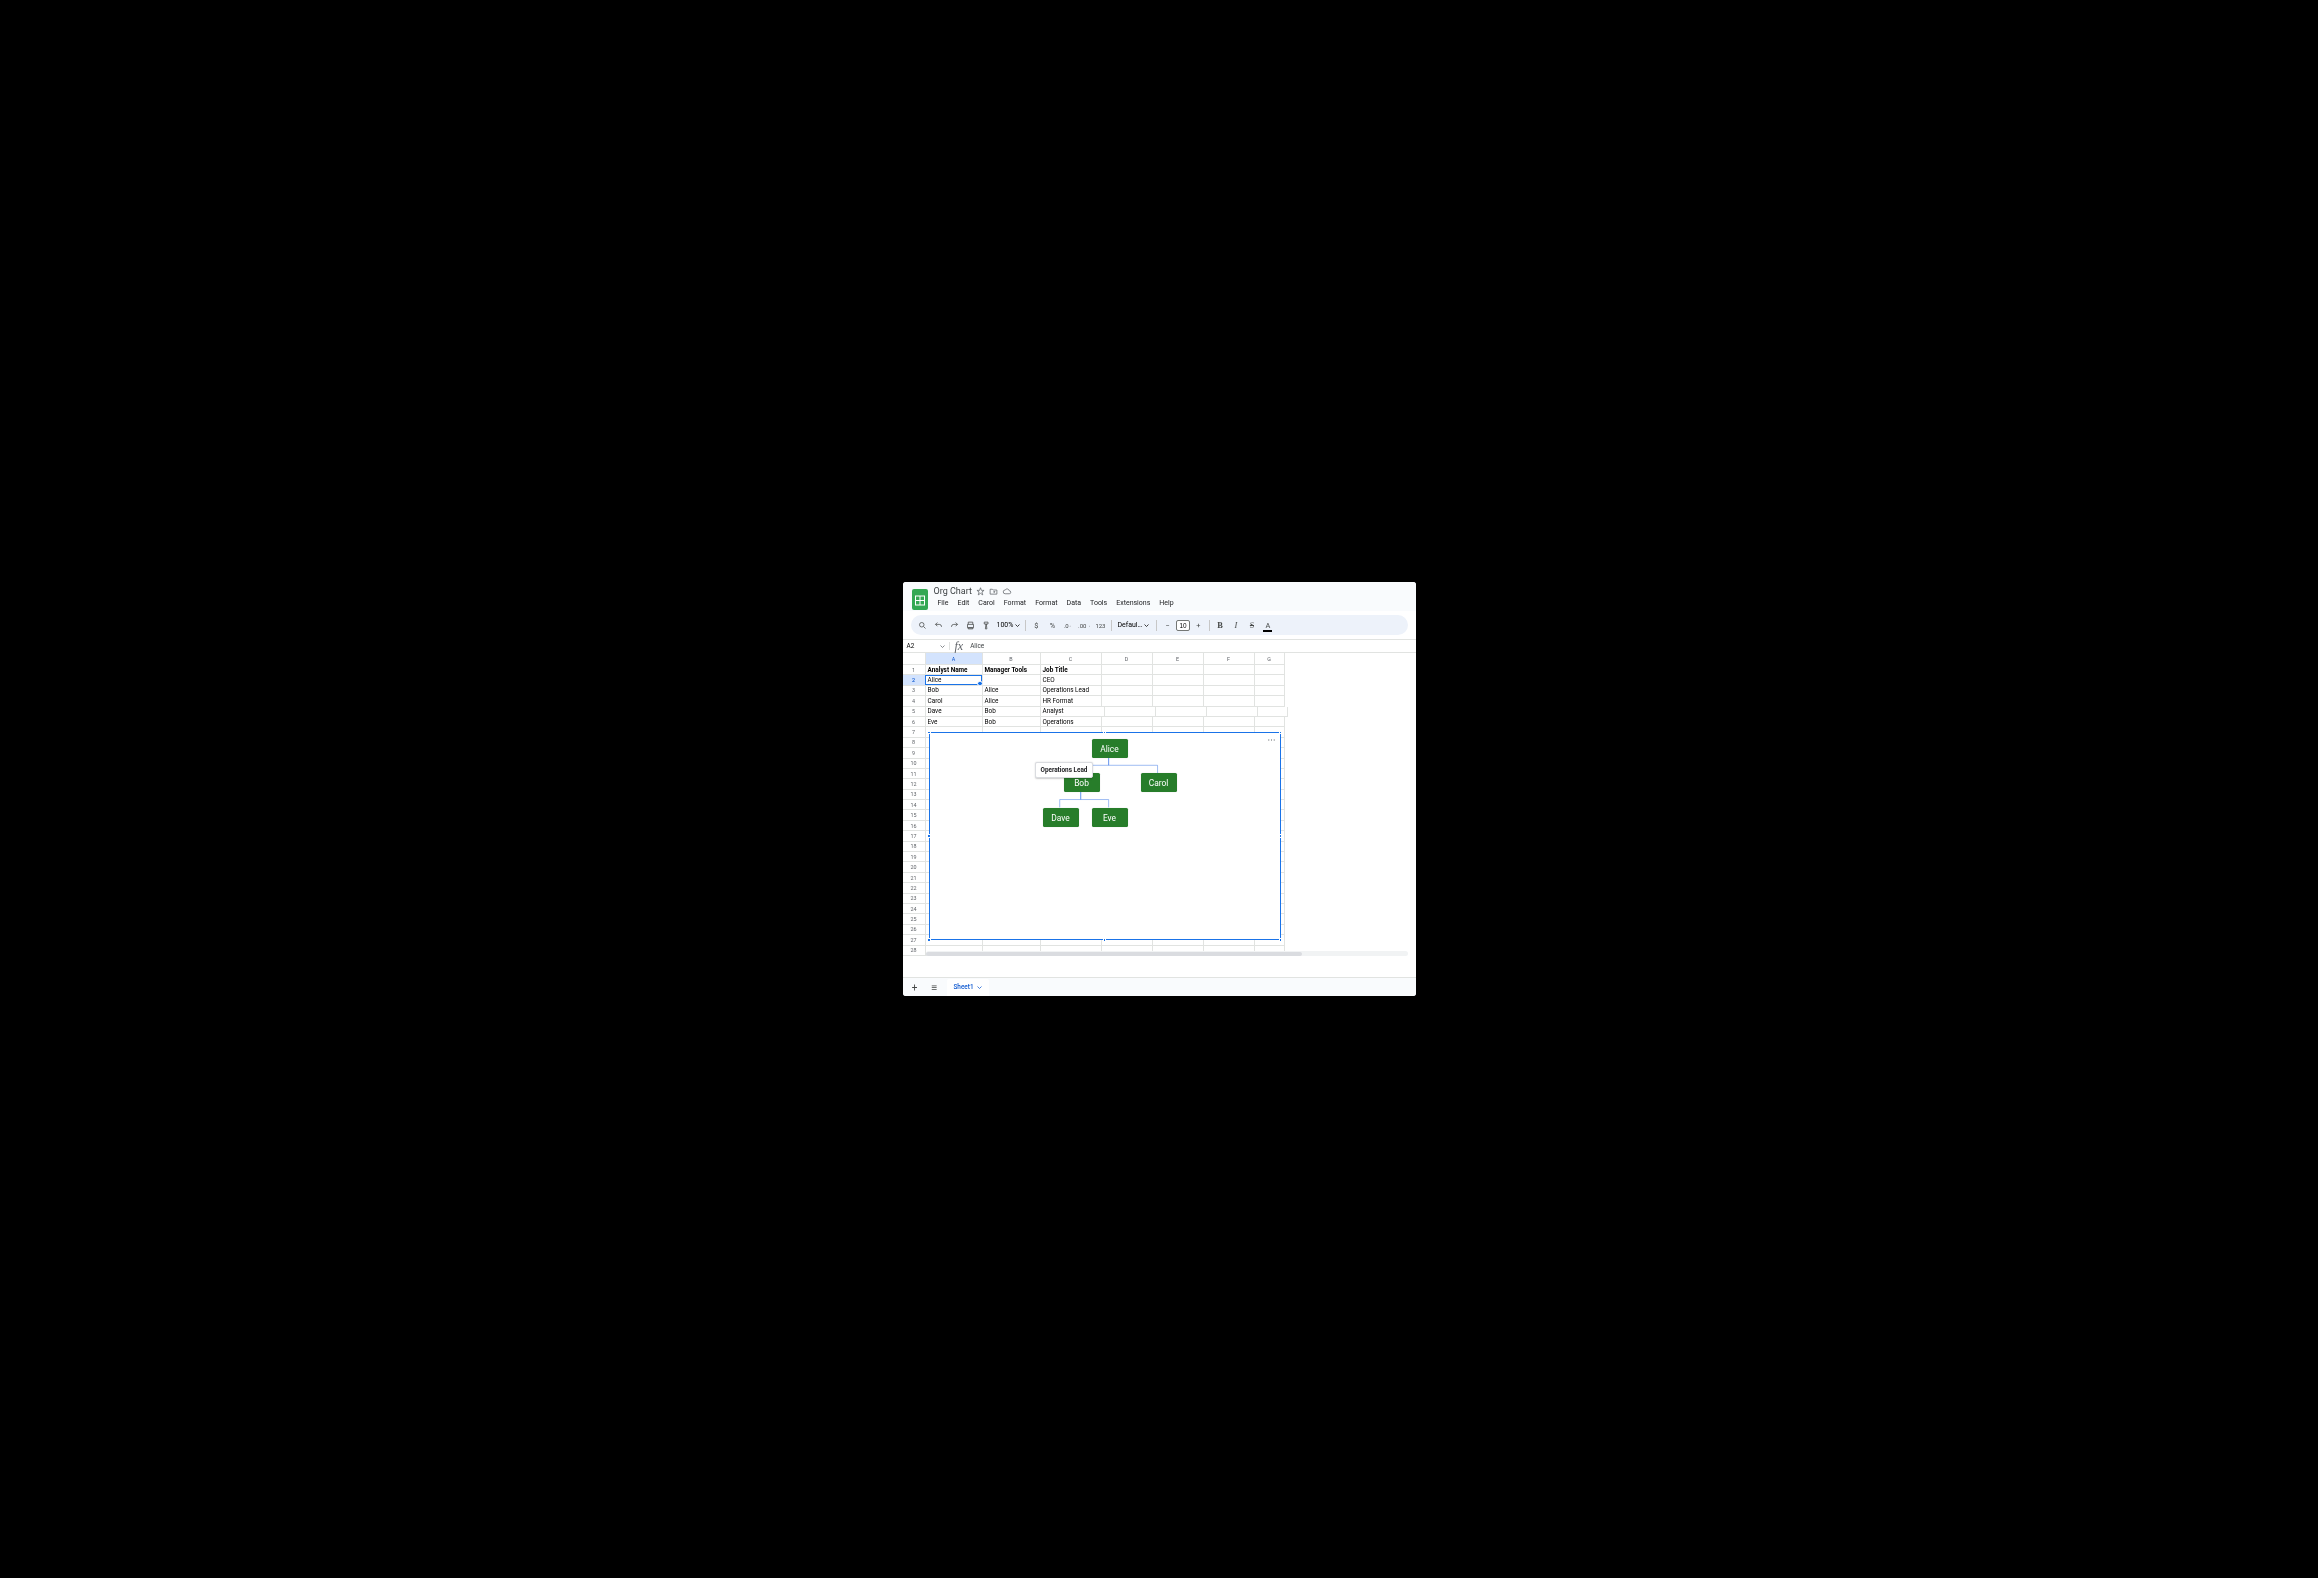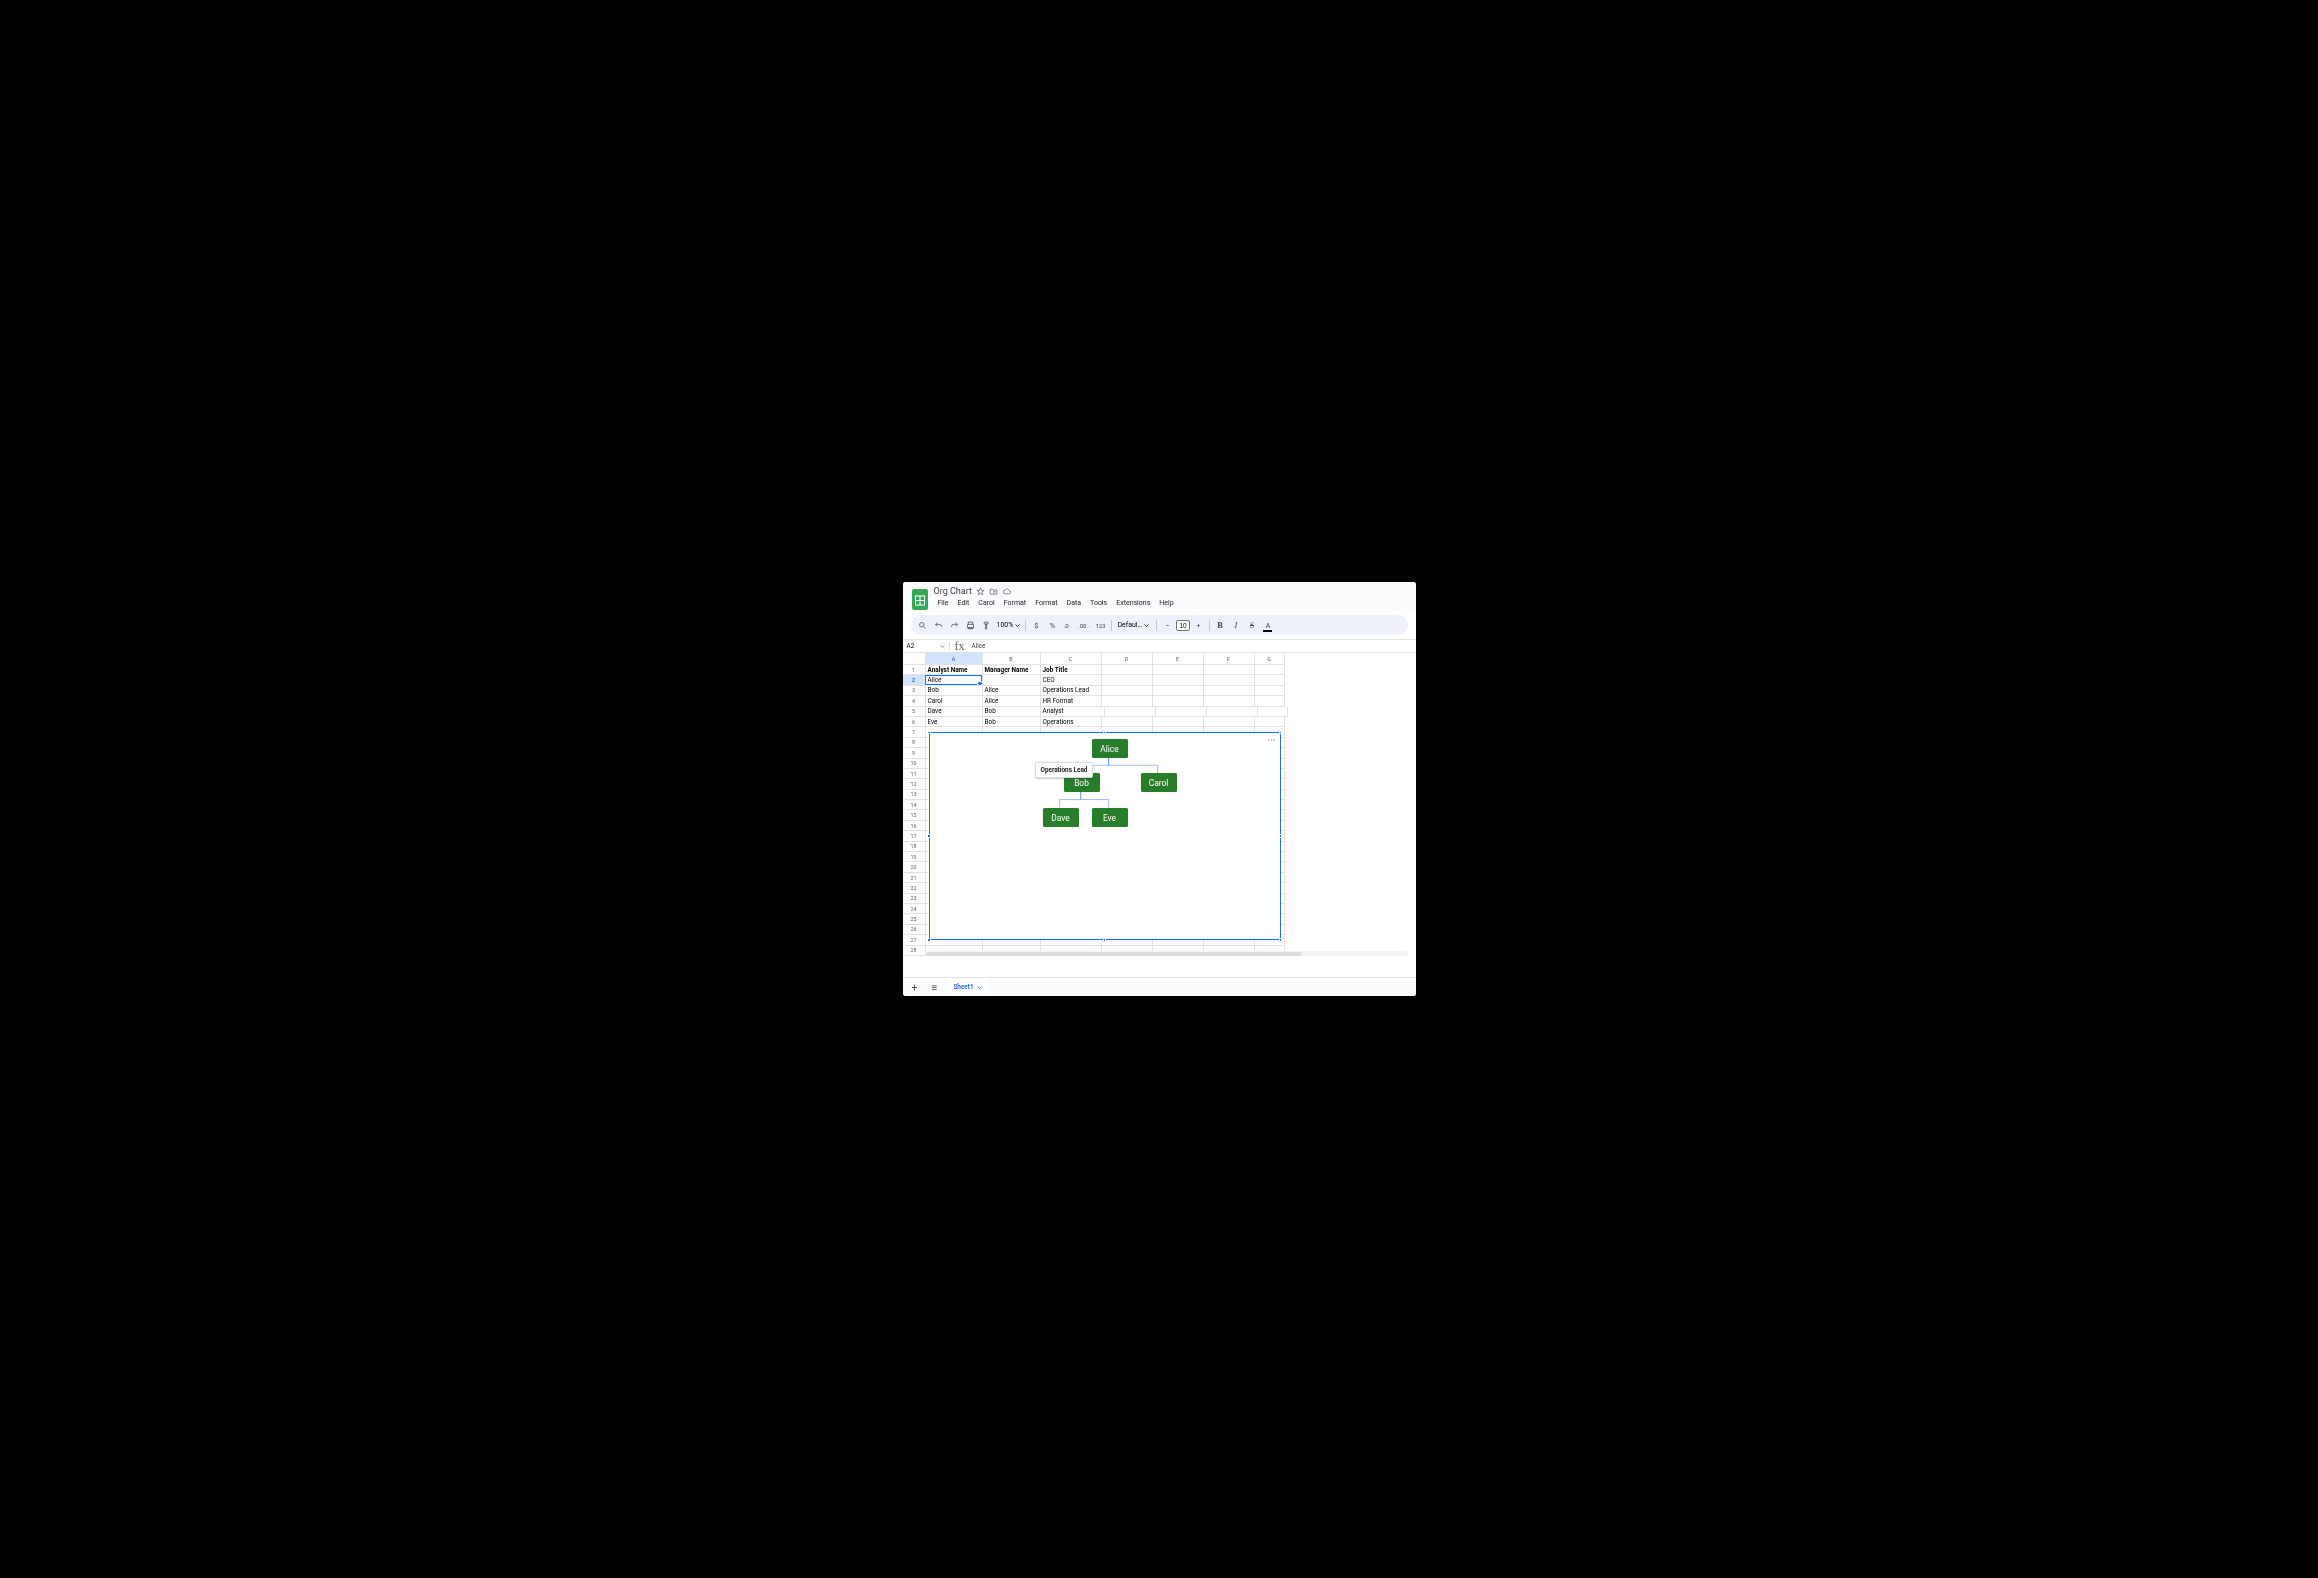--- a/index.html
+++ b/index.html
@@ -86,21 +86,21 @@
     display:flex; align-items:center;
     border-top:0.5px solid #e1e3e1;
     border-bottom:0.5px solid #e1e3e1;
     height:14px;
     background:#fff;
   }
   .namebox {
     width:47px; display:flex; align-items:center; justify-content:space-between;
     padding:0 4px; border-right:0.5px solid #e1e3e1; font-size:6.4px; cursor:pointer;
   }
-  .fx { padding:0 5px; color:#5f6368; font-family:serif; font-size:12px; }
+  .fx { padding:0 5px; color:#5f6368; font-style:italic; font-family:serif; font-size:12px; }
   .fxval { font-size:6.4px; color:#3c4043; padding-left:2px; }
 
   
   .grid-area { flex:1; overflow:hidden; position:relative; background:#fff; }
   .grid { position:relative; }
   .colheads { display:flex; }
   .corner { width:23px; height:12px; border-right:0.5px solid #e1e3e1; border-bottom:0.5px solid #e1e3e1; background:#fff; }
   .colhead {
     height:12px; border-right:0.5px solid #e1e3e1; border-bottom:0.5px solid #e1e3e1;
     display:flex; align-items:center; justify-content:center;
@@ -317,21 +317,21 @@
           <div class="colhead" style="width: 61px;">C</div>
           <div class="colhead" style="width: 51px;">D</div>
           <div class="colhead" style="width: 51px;">E</div>
           <div class="colhead" style="width: 51px;">F</div>
           <div class="colhead" style="width: 30px;">G</div>
         </div>
       <div class="rows" id="rows">
           <div class="row">
             <div class="rowhead">1</div>
             <div class="cell hdr" style="width: 57px;">Analyst Name</div>
-            <div class="cell hdr" style="width: 58px;">Manager Name</div>
+            <div class="cell hdr" style="width: 58px;">Manager Tools</div>
             <div class="cell hdr" style="width: 61px;">Job Title</div>
             <div class="cell" style="width: 51px;"></div>
             <div class="cell" style="width: 51px;"></div>
             <div class="cell" style="width: 51px;"></div>
             <div class="cell" style="width: 30px;"></div>
           </div>
           <div class="row">
             <div class="rowhead sel">2</div>
             <div class="cell" style="width: 57px;">Alice</div>
             <div class="cell" style="width: 58px;"></div>

